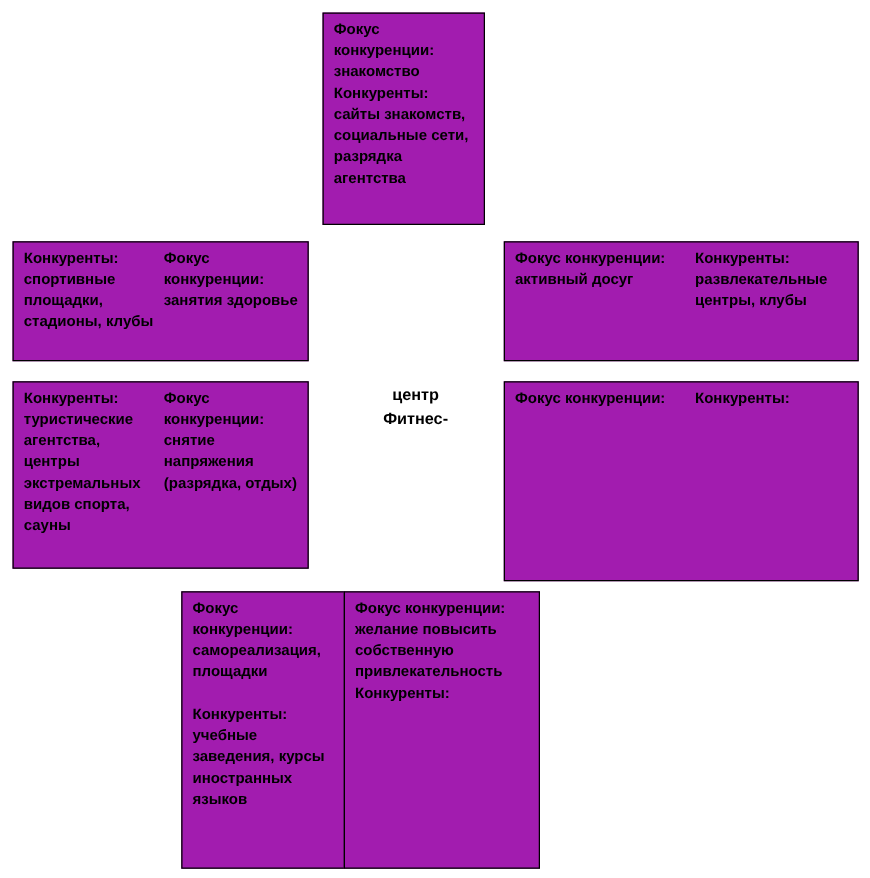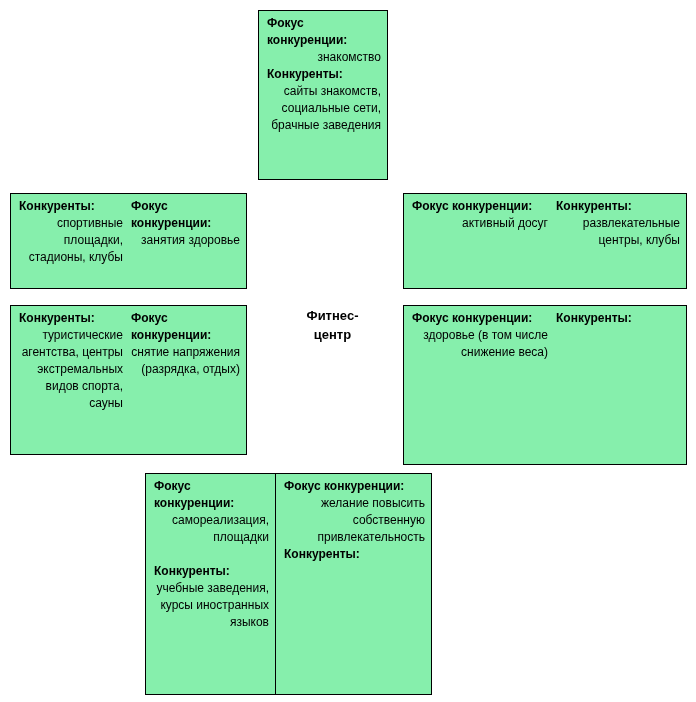--- a/index.html
+++ b/index.html
@@ -13,34 +13,34 @@
     height: 702px;
     background: #ffffff;
     font-family: "Liberation Sans", sans-serif;
     font-size: 12px;
     line-height: 17px;
     color: #000000;
   }
   .box {
     position: absolute;
     border: 1px solid #000000;
-    background: #86efac;
+    background: #a21caf;
     box-sizing: border-box;
     padding: 4px 6px 4px 8px;
     overflow: hidden;
   }
   .cols {
     display: flex;
     align-items: flex-start;
   }
   .colA-narrow { width: 104px; flex: none; }
   .colB       { flex: 1; min-width: 0; padding-left: 8px; }
   .colA-wide  { width: 136px; flex: none; }
   .label { font-weight: bold; }
-  .value { font-weight: normal; text-align: right; }
+  .value { font-weight: bold; }
   .gap-above { margin-top: 17px; }
   .center-title {
     position: absolute;
     left: 270px;
     top: 306px;
     width: 125px;
     text-align: center;
     font-weight: bold;
     font-size: 13px;
     line-height: 19px;
@@ -56,21 +56,21 @@
 </style>
 </head>
 <body>
 
 <div class="canvas">
 
   <div class="box box-dating">
     <div class="label">Фокус конкуренции:</div>
     <div class="value">знакомство</div>
     <div class="label">Конкуренты:</div>
-    <div class="value">сайты знакомств, социальные сети, брачные заведения</div>
+    <div class="value">сайты знакомств, социальные сети, разрядка агентства</div>
   </div>
 
   <div class="box box-sport">
     <div class="cols">
       <div class="colA-narrow">
         <div class="label">Конкуренты:</div>
         <div class="value">спортивные площадки, стадионы, клубы</div>
       </div>
       <div class="colB">
         <div class="label">Фокус конкуренции:</div>
@@ -86,42 +86,41 @@
         <div class="value">активный досуг</div>
       </div>
       <div class="colB">
         <div class="label">Конкуренты:</div>
         <div class="value">развлекательные центры, клубы</div>
       </div>
     </div>
   </div>
 
   <div class="center-title">
+    <div>центр</div>
     <div>Фитнес-</div>
-    <div>центр</div>
   </div>
 
   <div class="box box-relaxation">
     <div class="cols">
       <div class="colA-narrow">
         <div class="label">Конкуренты:</div>
         <div class="value">туристические агентства, центры экстремальных видов спорта, сауны</div>
       </div>
       <div class="colB">
         <div class="label">Фокус конкуренции:</div>
         <div class="value">снятие напряжения (разрядка, отдых)</div>
       </div>
     </div>
   </div>
 
   <div class="box box-health">
     <div class="cols">
       <div class="colA-wide">
         <div class="label">Фокус конкуренции:</div>
-        <div class="value">здоровье (в том числе снижение веса)</div>
       </div>
       <div class="colB">
         <div class="label">Конкуренты:</div>
       </div>
     </div>
   </div>
 
   <div class="box box-development">
     <div class="label">Фокус конкуренции:</div>
     <div class="value">самореализация, площадки</div>

